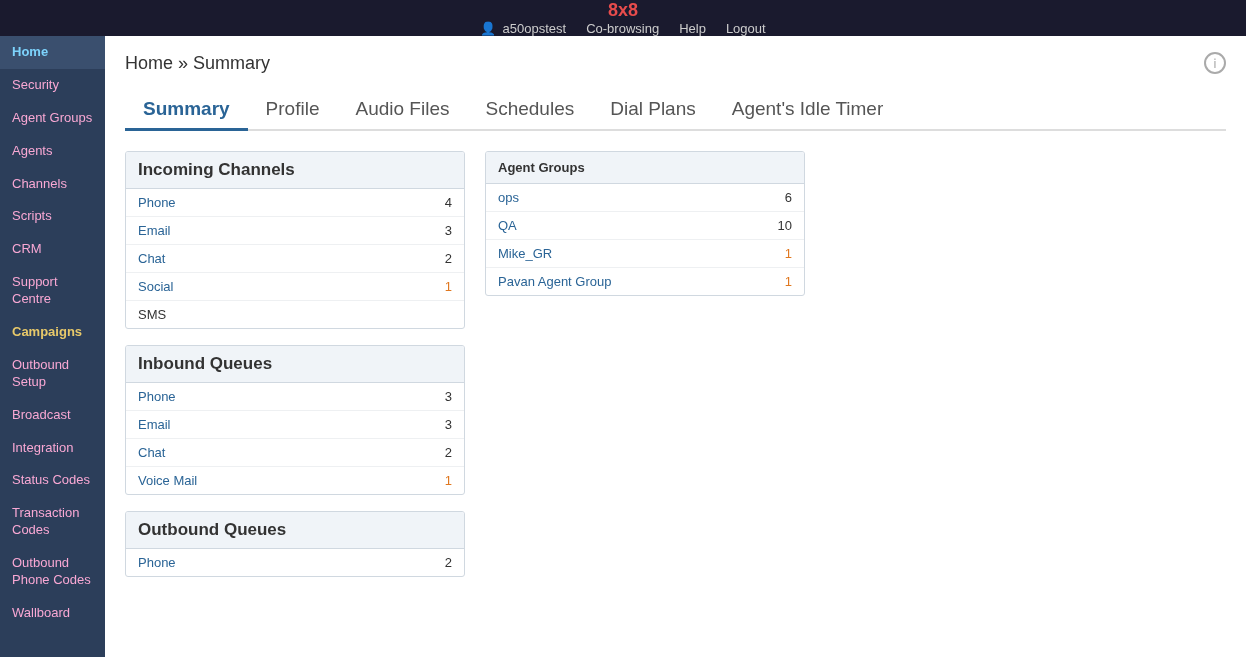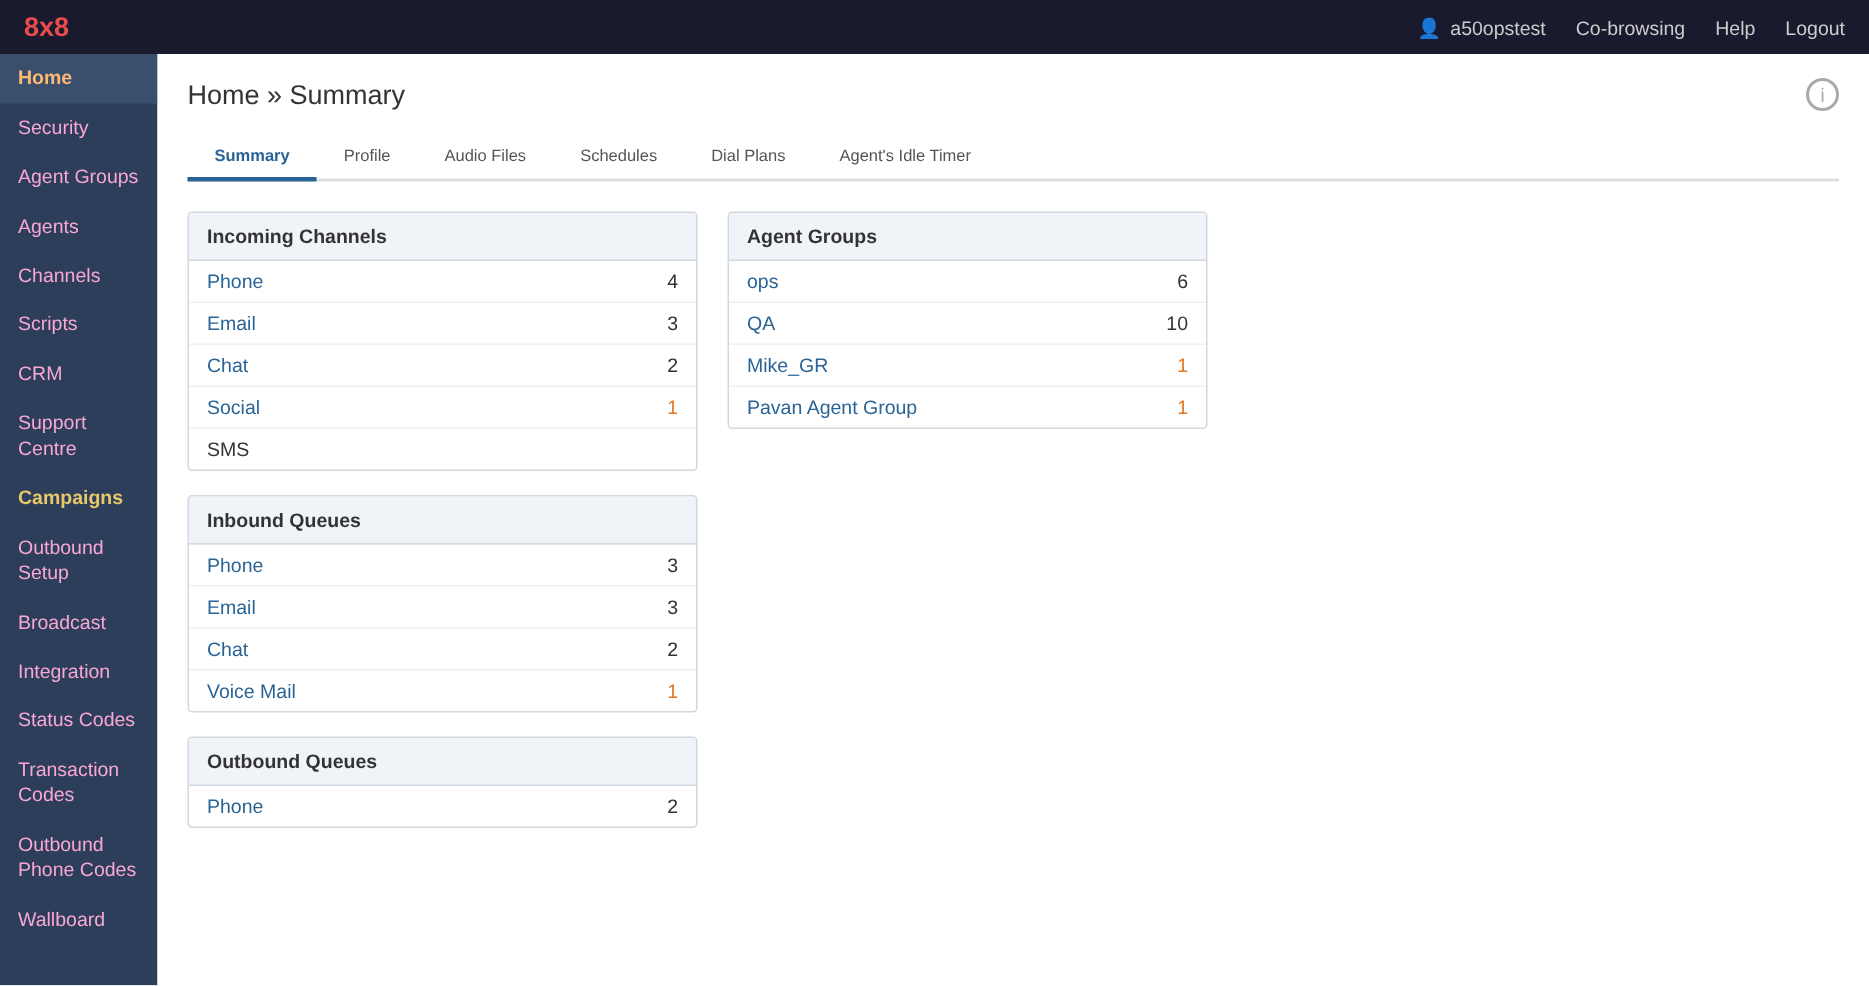--- a/index.html
+++ b/index.html
@@ -8,20 +8,21 @@
     
     .topbar {
       background: #1a1a2e;
       color: #fff;
       height: 36px;
       display: flex;
       align-items: center;
       justify-content: space-between;
       padding: 0 16px;
       flex-shrink: 0;
+      flex-direction: column;
     }
     .topbar-logo {
       font-weight: bold;
       font-size: 18px;
       color: #e84c4c;
     }
     .topbar-right {
       display: flex;
       align-items: center;
       gap: 20px;
@@ -59,21 +60,21 @@
     }
     .sidebar-item {
       padding: 8px 12px;
       cursor: pointer;
       font-size: 13px;
       color: #f9a8d4;
       line-height: 1.3;
     }
     .sidebar-item.active {
       background: #3a4f6e;
-      color: #fdba74;
+      color: #7dd3fc;
       font-weight: bold;
     }
     .sidebar-item.highlight {
       color: #e8c96a;
       font-weight: bold;
     }
 
     
     .content {
       flex: 1;
@@ -111,21 +112,21 @@
     .tabs {
       display: flex;
       border-bottom: 2px solid #ddd;
       margin-bottom: 20px;
       gap: 0;
     }
     .tab {
       padding: 8px 18px;
       cursor: pointer;
       color: #555;
-      font-size: 11px;
+      font-size: 19px;
       border-bottom: 3px solid transparent;
       margin-bottom: -2px;
     }
     .tab.active {
       color: #2a6496;
       border-bottom: 3px solid #2a6496;
       font-weight: bold;
     }
 
     
@@ -149,21 +150,21 @@
       border: 1px solid #d0d8e0;
       border-radius: 3px;
       overflow: hidden;
       min-width: 200px;
     }
     .summary-table-header {
       background: #f0f4f8;
       padding: 8px 12px;
       font-weight: bold;
       color: #333;
-      font-size: 13px;
+      font-size: 17px;
       border-bottom: 1px solid #d0d8e0;
     }
     .summary-table-row {
       display: flex;
       justify-content: space-between;
       padding: 6px 12px;
       border-bottom: 1px solid #eef0f2;
       align-items: center;
     }
     .summary-table-row:last-child {

